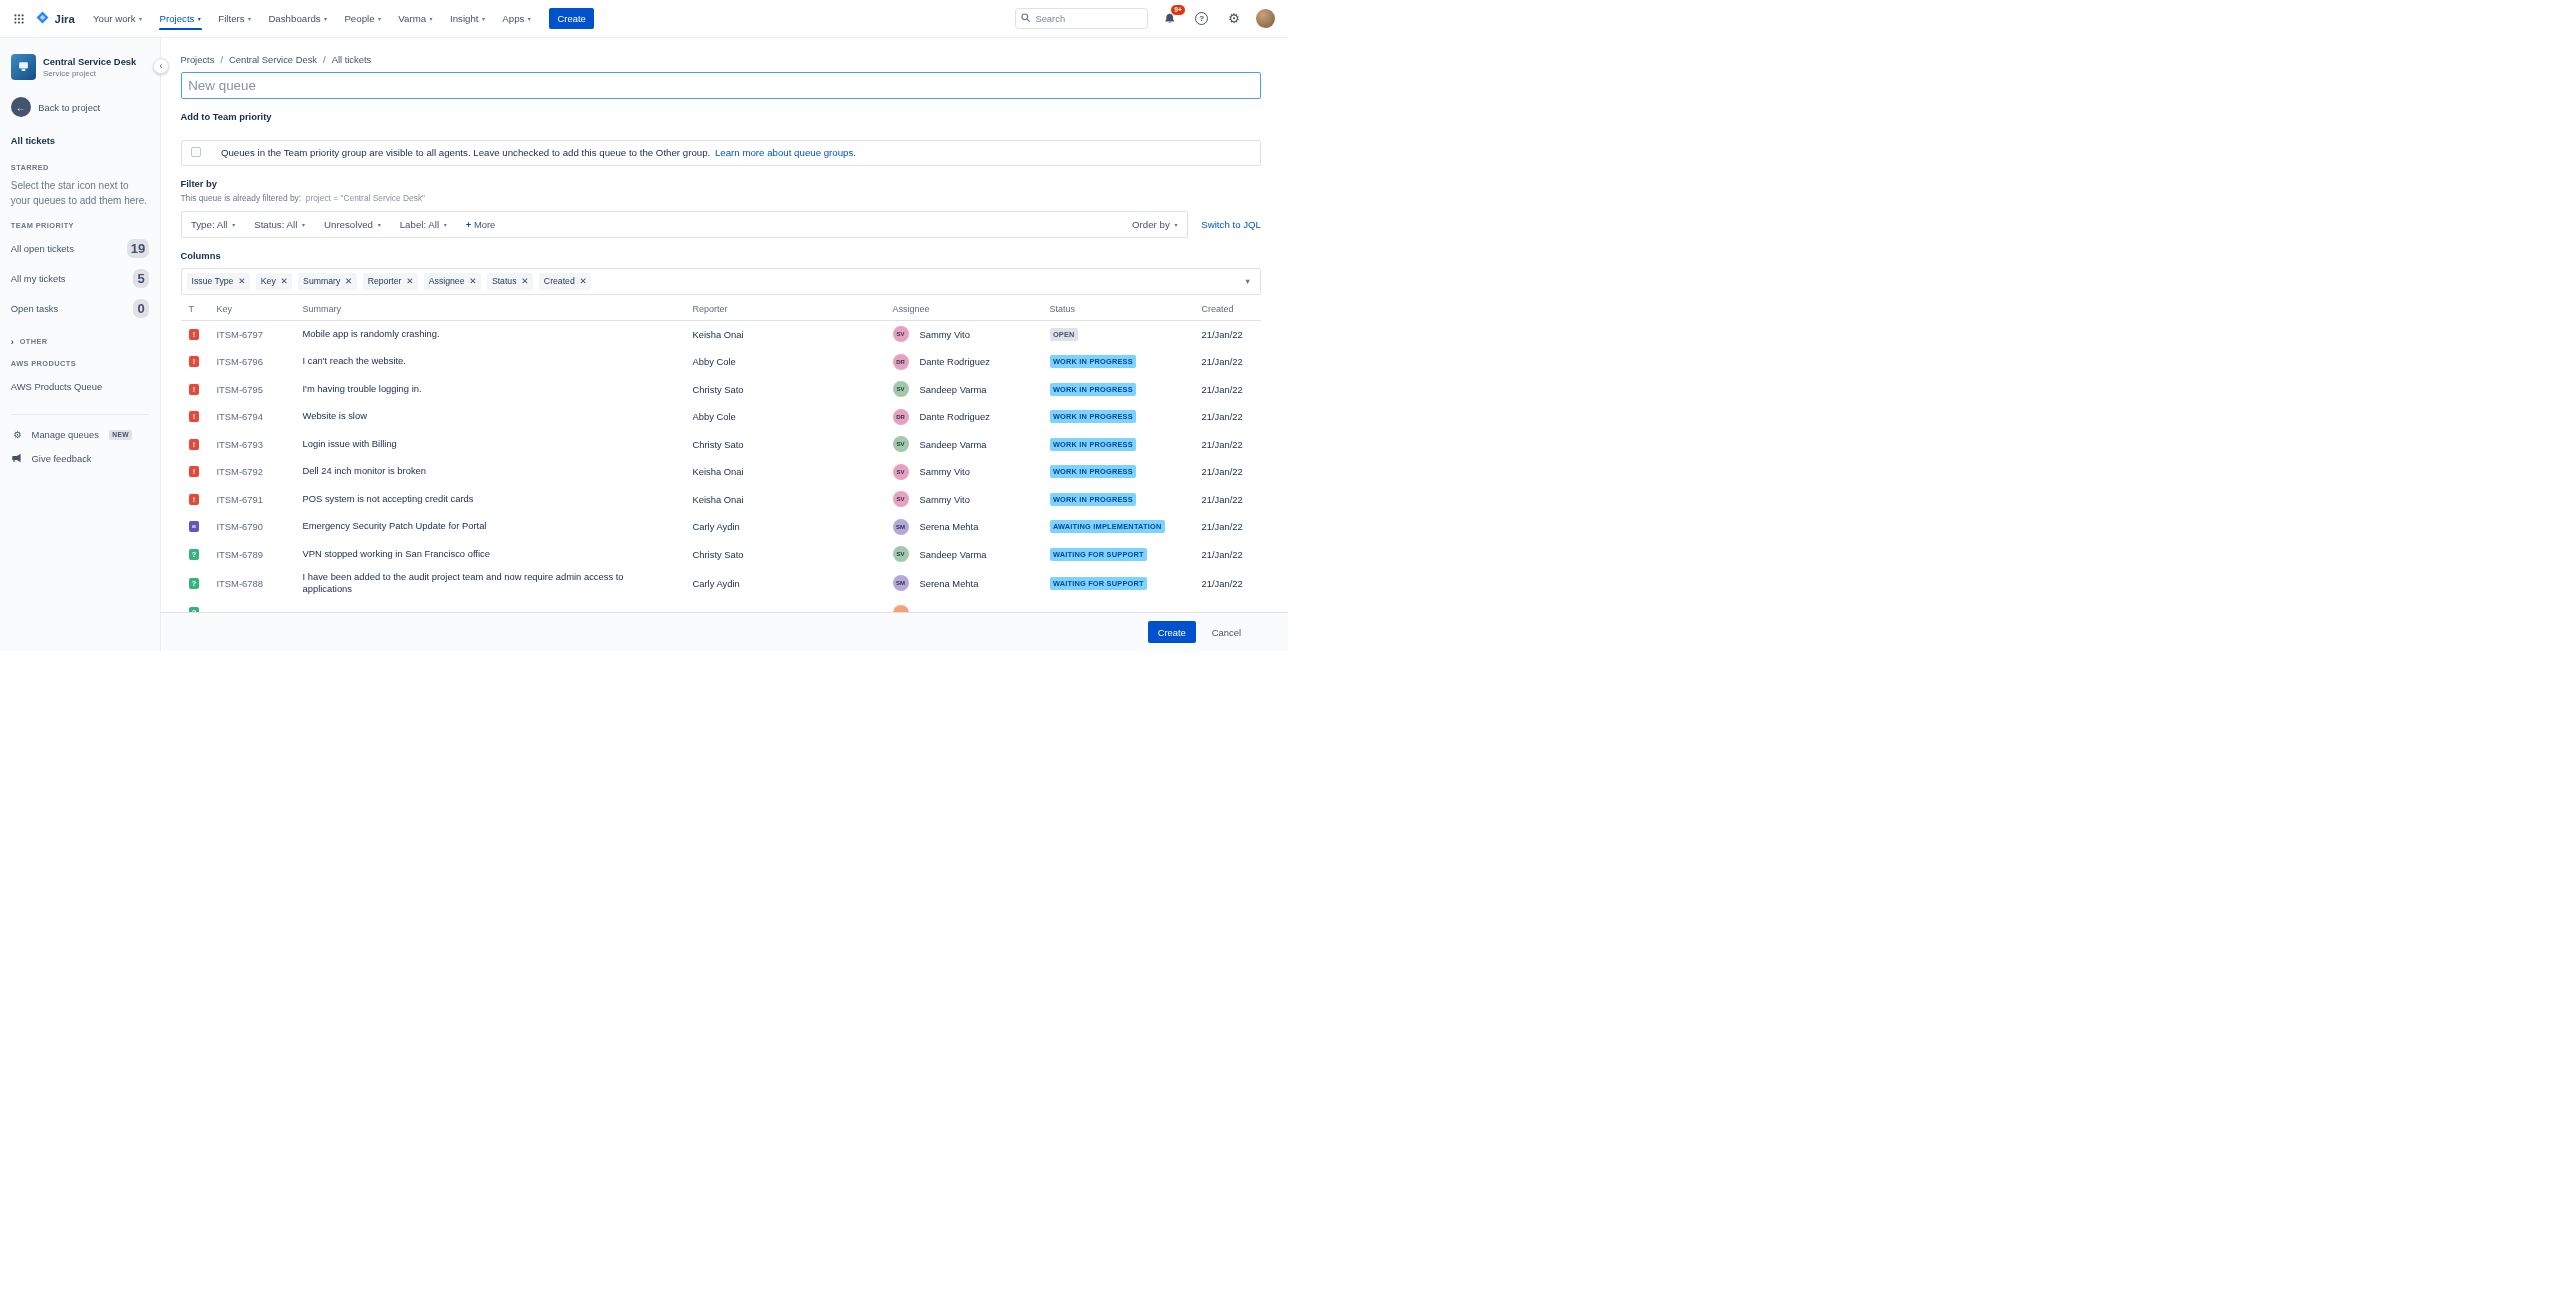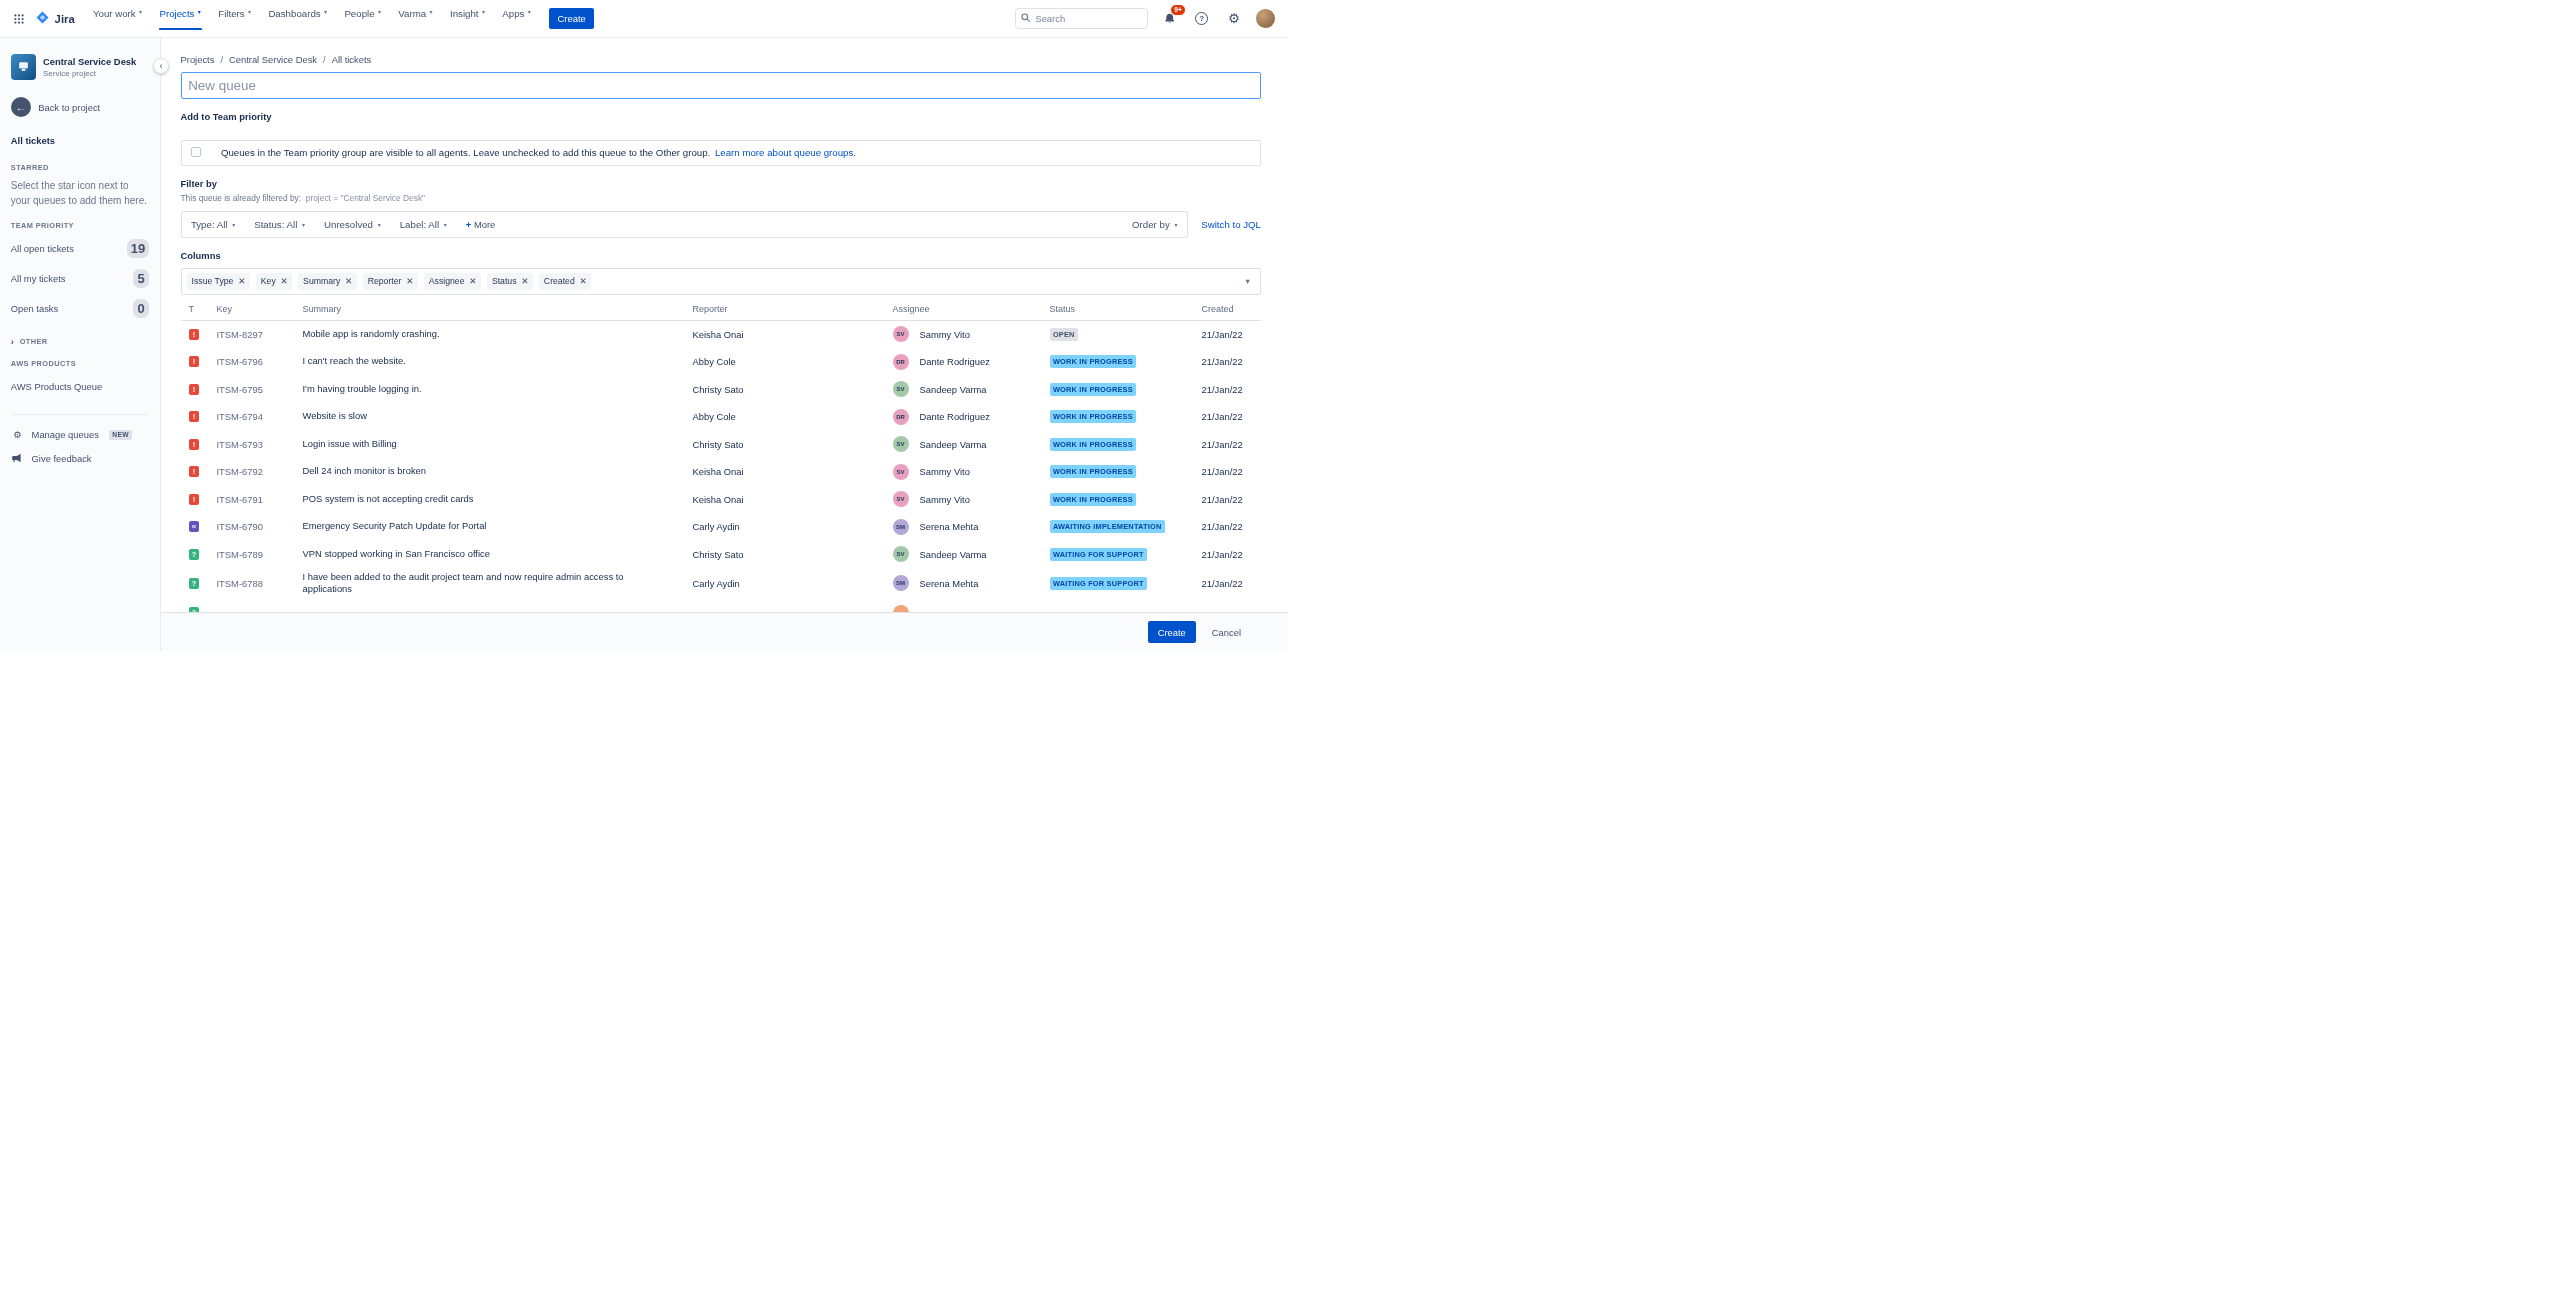--- a/index.html
+++ b/index.html
@@ -5,21 +5,21 @@
   *{margin:0;padding:0;box-sizing:border-box}
   html,body{width:1288px;height:651px;overflow:hidden}
   body{font-family:"Liberation Sans",sans-serif;font-size:9.4px;color:#172B4D;background:#fff}
   a{text-decoration:none;color:inherit}
 
   
   .topnav{height:38px;display:flex;align-items:center;justify-content:space-between;padding:0 13.4px 0 8px;border-bottom:0.7px solid #EBECF0;background:#fff;position:relative;z-index:5}
   .nav-left{display:flex;align-items:center;height:100%}
   .icon-btn{display:inline-flex;align-items:center;justify-content:center;width:21.5px;height:21.5px;border-radius:2px;color:#42526E;cursor:pointer}
   .jira-logo{display:flex;align-items:center;gap:4.7px;padding:0 9.4px 0 5.4px;font-weight:bold;font-size:11.4px;color:#253858;cursor:pointer}
-  .nav-item{position:relative;display:flex;height:22px;padding:0 8.7px;color:#42526E;font-size:9.7px;cursor:pointer;white-space:nowrap}
+  .nav-item{position:relative;display:flex;align-items:center;height:22px;padding:0 8.7px;color:#42526E;font-size:9.7px;cursor:pointer;white-space:nowrap}
   .nav-item .chev{font-size:6px;margin-left:3.4px;color:#6B778C}
   .nav-item.active{color:#0052CC}
   .nav-item.active .chev{color:#0052CC}
   .nav-item.active::after{content:"";position:absolute;left:8px;right:8px;bottom:0;height:2px;background:#0052CC;border-radius:1.3px 1.3px 0 0}
   .create-btn{margin-left:9.4px;background:#0052CC;color:#fff;border:none;border-radius:2px;height:21.5px;padding:0 8.7px;font-size:9.4px;font-family:inherit;cursor:pointer}
   .nav-right{display:flex;align-items:center;gap:10.8px}
   .search{display:flex;align-items:center;gap:4.7px;width:133px;height:21.5px;border:1.3px solid #DFE1E6;border-radius:3.4px;padding:0 5.4px;color:#6B778C;background:#fff}
   .search input{border:none;outline:none;width:100%;font-family:inherit;font-size:9.4px;color:#172B4D;background:transparent}
   .search input::placeholder{color:#7A869A}
   .bell{position:relative}
@@ -376,21 +376,21 @@
           <div>Assignee</div>
           <div>Status</div>
           <div>Created</div>
         </div>
         <div class="tbl-rows">
 
             <div class="tbl-grid tbl-row">
               <div class="cell-type">
                 <span class="type-icon incident"></span>
               </div>
-              <div class="cell-key"><a>ITSM-8297</a></div>
+              <div class="cell-key"><a>ITSM-6797</a></div>
               <div class="cell-summary"><a>Mobile app is randomly crashing.</a></div>
               <div class="cell-reporter">Keisha Onai</div>
               <div class="cell-assignee">
                 <span class="assignee-avatar" style="background: rgb(232, 160, 191);">SV</span>
                 <span>Sammy Vito</span>
               </div>
               <div class="cell-status"><span class="lozenge grey">OPEN</span></div>
               <div class="cell-created">21/Jan/22</div>
             </div>
 

